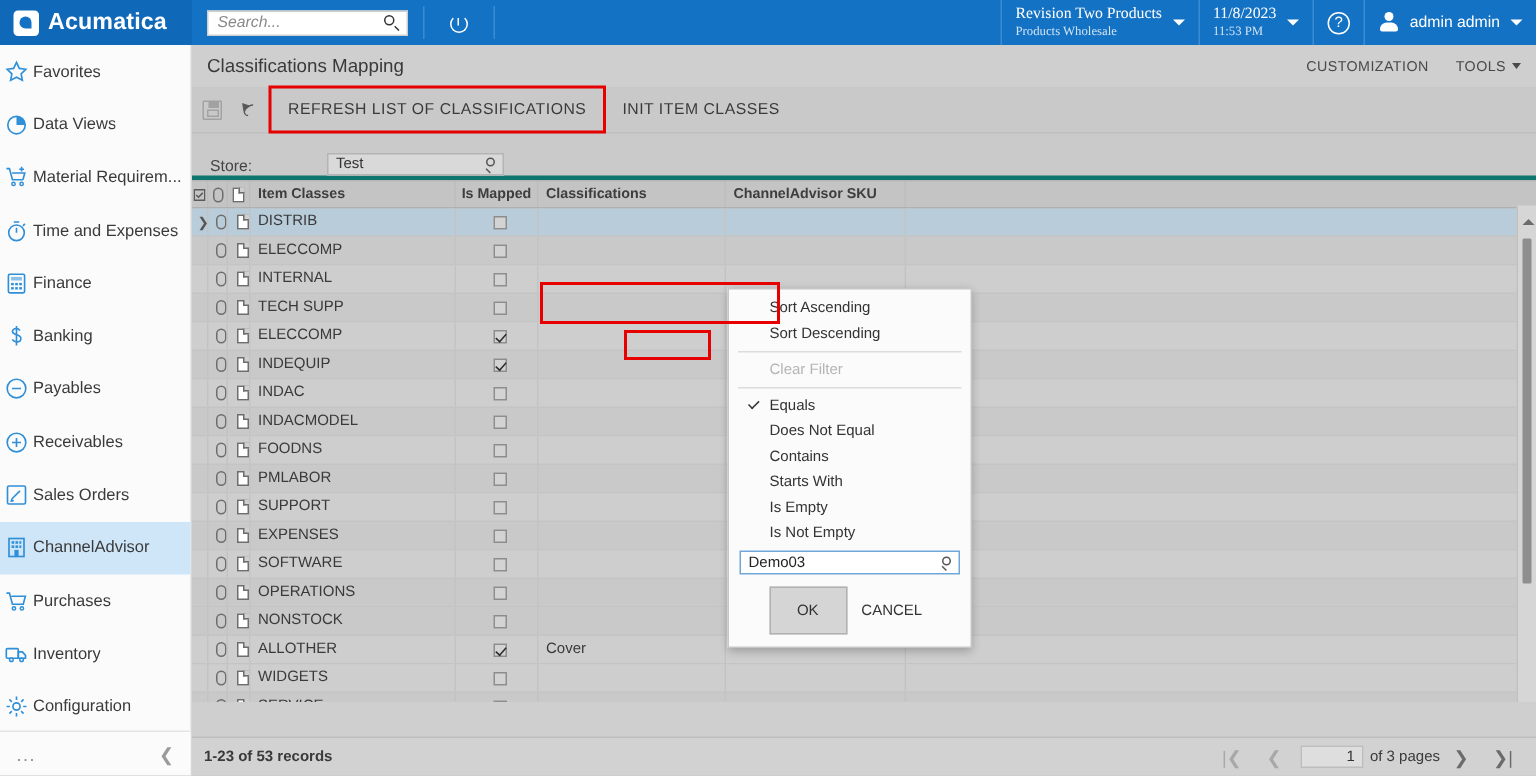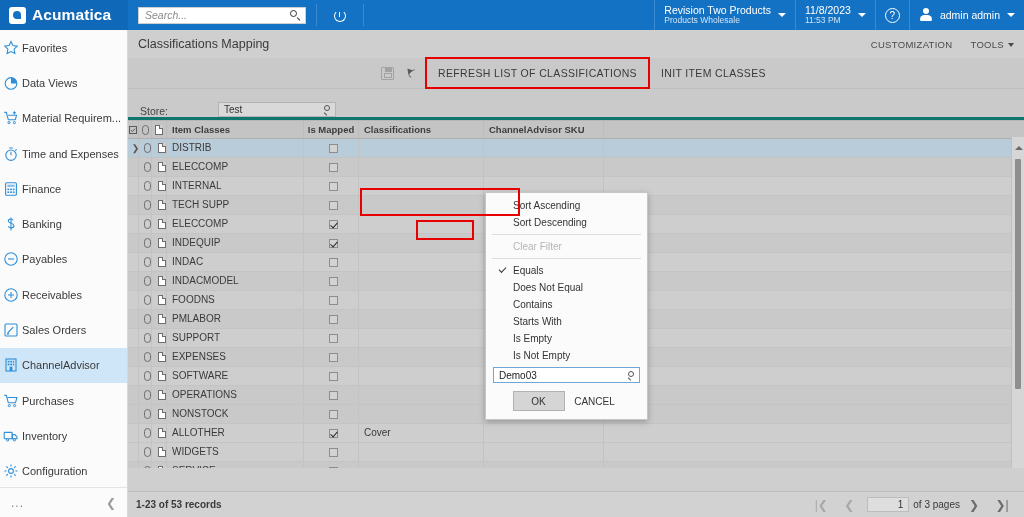--- a/index.html
+++ b/index.html
@@ -40,21 +40,21 @@
   }
   .brand-name {
     color: #fff; font-size: 15.5px; font-weight: bold;
     letter-spacing: .1px;
   }
   .search-wrap {
     display: flex; align-items: center;
     padding: 0 10px;
   }
   .search-box {
-    width: 168px; height: 17px;
+    width: 134px; height: 17px;
     background: #fff;
     border: 1px solid #cfcfcf;
     display: flex; align-items: center;
     padding: 0 4px 0 6px;
     box-sizing: border-box;
   }
   .search-box input {
     border: 0; outline: 0; flex: 1 1 auto;
     font-family: "Liberation Sans", sans-serif;
     font-size: 10.5px; color: #333;
@@ -89,21 +89,21 @@
     content:''; position:absolute; left:6.5px;top:4.5px;
     width:1.4px;height:4.5px;background:#fff;
   }
   .topbar-spacer { flex: 1 1 auto; }
 
   .tb-cell {
     display:flex; align-items:center; gap:7px;
     padding: 0 9px; color:#fff; height:30px; box-sizing:border-box;
     border-left:1px solid #3c8bd0;
   }
-  .tb-two-line { line-height: 1.15; }
+  .tb-two-line { line-height: 1.15; font-family: Liberation Serif, serif; }
   .tb-l1 { font-size: 10.5px; }
   .tb-l2 { font-size: 8.5px; color:#cfe3f5; }
   .caret-down {
     width:0;height:0;border-left:4px solid transparent;
     border-right:4px solid transparent;border-top:4.5px solid #fff;
   }
   .ic-help {
     width:15px;height:15px;border:1.4px solid #fff;border-radius:50%;
     box-sizing:border-box; color:#fff; font-size:10px;
     display:flex;align-items:center;justify-content:center;
@@ -171,21 +171,20 @@
     border-left:3.5px solid transparent;border-right:3.5px solid transparent;
     border-top:4px solid #4a4a4a; vertical-align:middle;
   }
 
   
   .toolbar {
     position:relative; height:30px;
     background:#c9c9c9;
     display:flex; align-items:center; gap:0;
     border-bottom:1px solid #bfbfbf;
-    justify-content:center;
   }
   .tb-ico {
     width:26px; height:30px; display:flex;align-items:center;justify-content:center;
   }
   .ic-save {
     width:13px;height:13px;border:1.3px solid #a2a2a2; box-sizing:border-box;
     position:relative; border-radius:1px;
   }
   .ic-save:before{
     content:'';position:absolute;left:3px;top:0;width:7px;height:4px;
@@ -382,21 +381,21 @@
     height:16px; background:#fff; border:1px solid #6fa8d8;
     box-sizing:border-box; display:flex; align-items:center;
     padding:0 3px 0 5px; font-size:10px; color:#222;
   }
   .dd-input span:first-child{flex:1 1 auto;}
   .dd-btns {
     display:flex; align-items:center; justify-content:center; gap:4px;
     padding: 6px 0 8px 0;
   }
   .dd-btn {
-    min-width:52px; height:20px; background:#d5d5d5;
+    min-width:52px; height:32px; background:#d5d5d5;
     border:1px solid #b2b2b2; box-sizing:border-box;
     font-size:10px; color:#333;
     display:flex;align-items:center;justify-content:center;
   }
   .dd-btn.plain { background:transparent; border-color:transparent; }
   .red-overlay {
     position:absolute; border:2.5px solid #e60000; box-sizing:border-box;
     pointer-events:none; z-index:60;
   }
 

